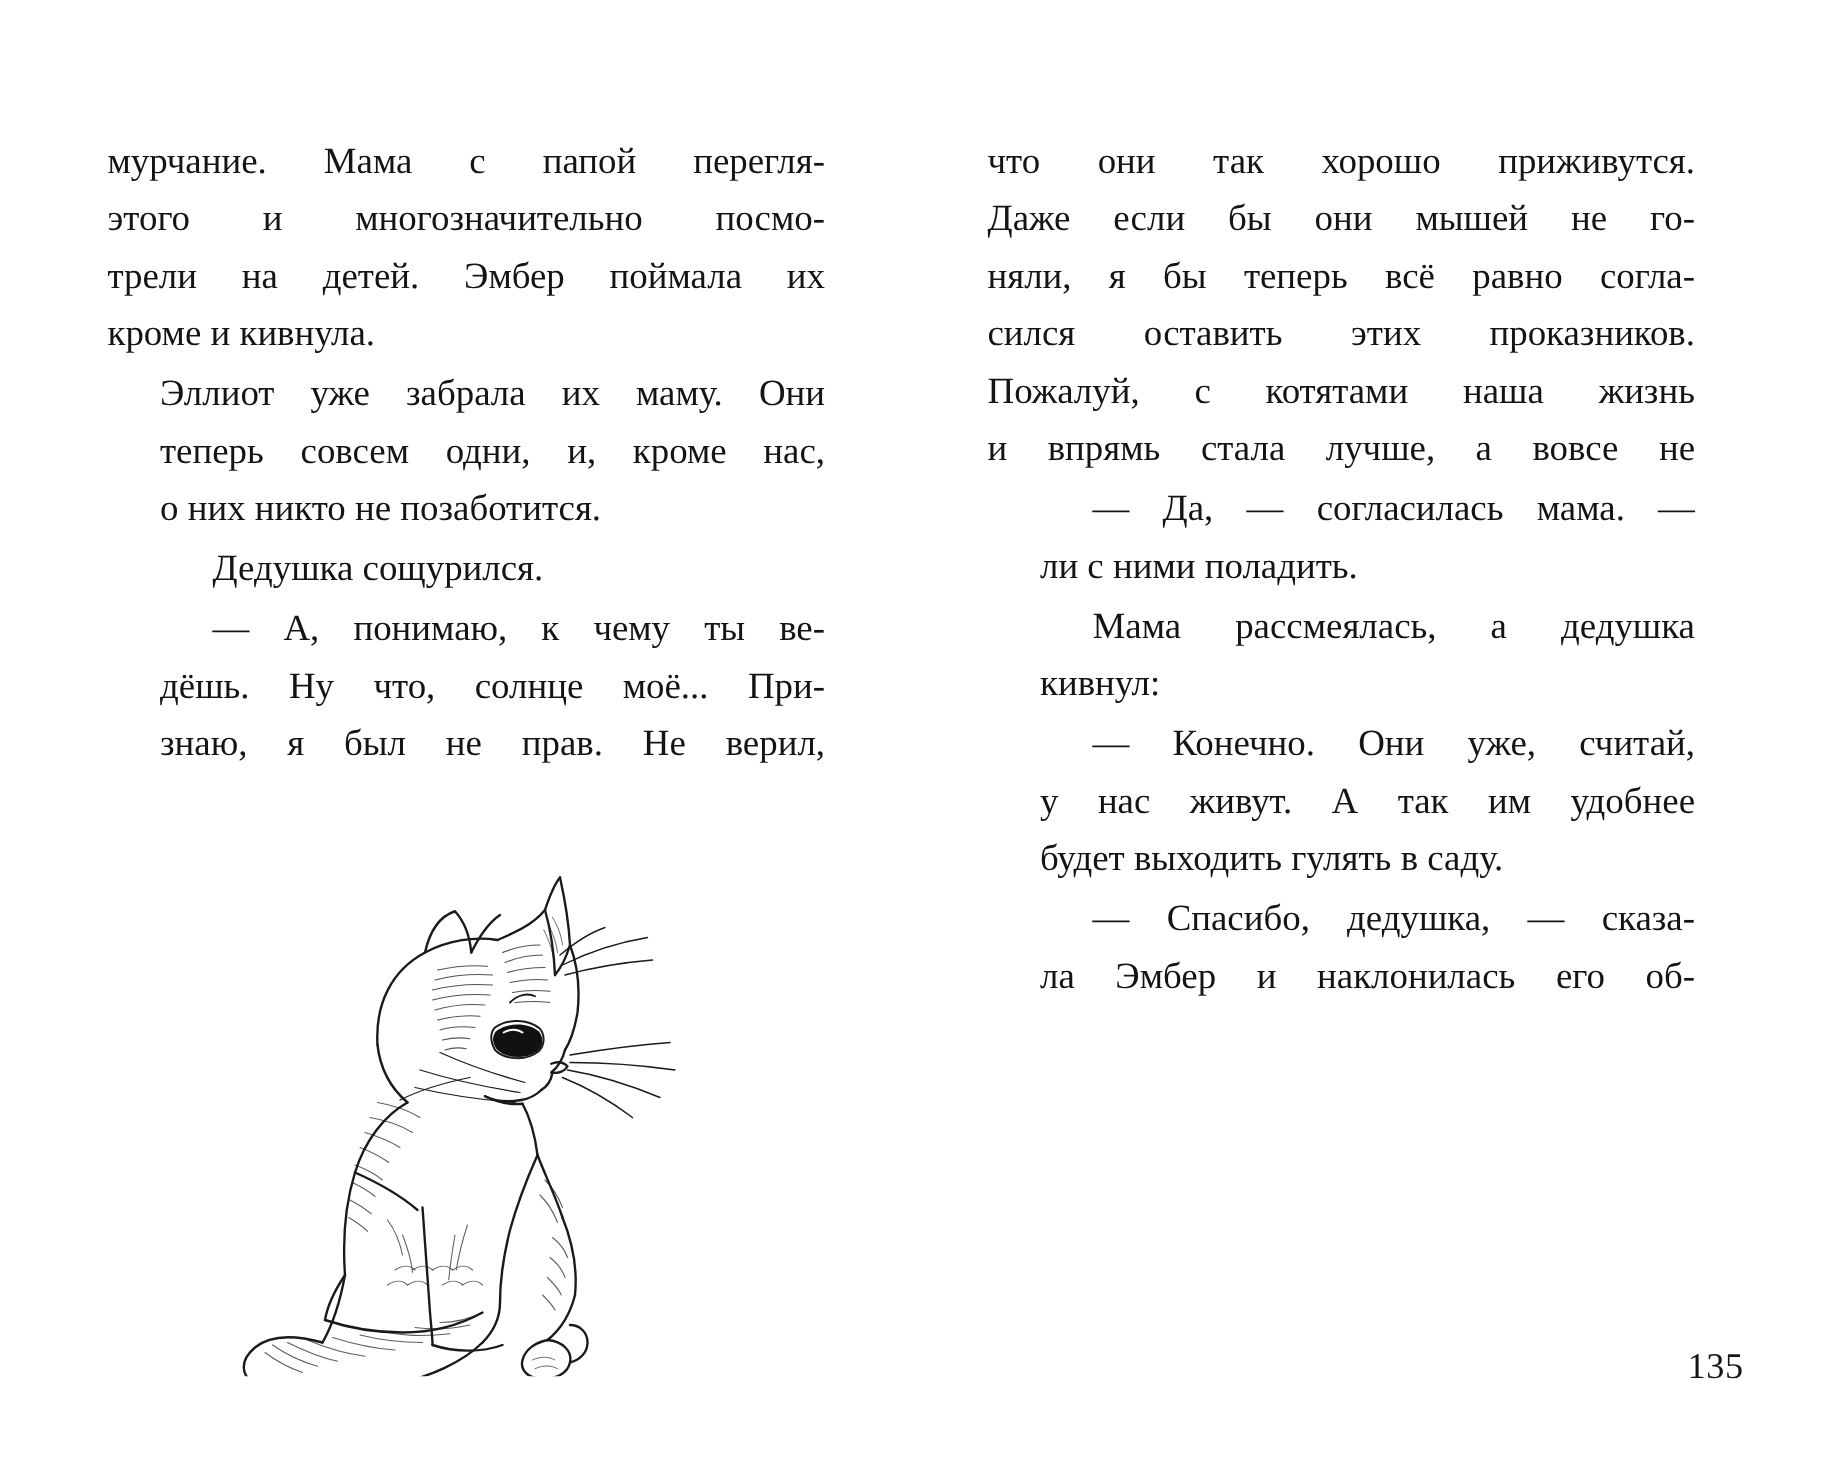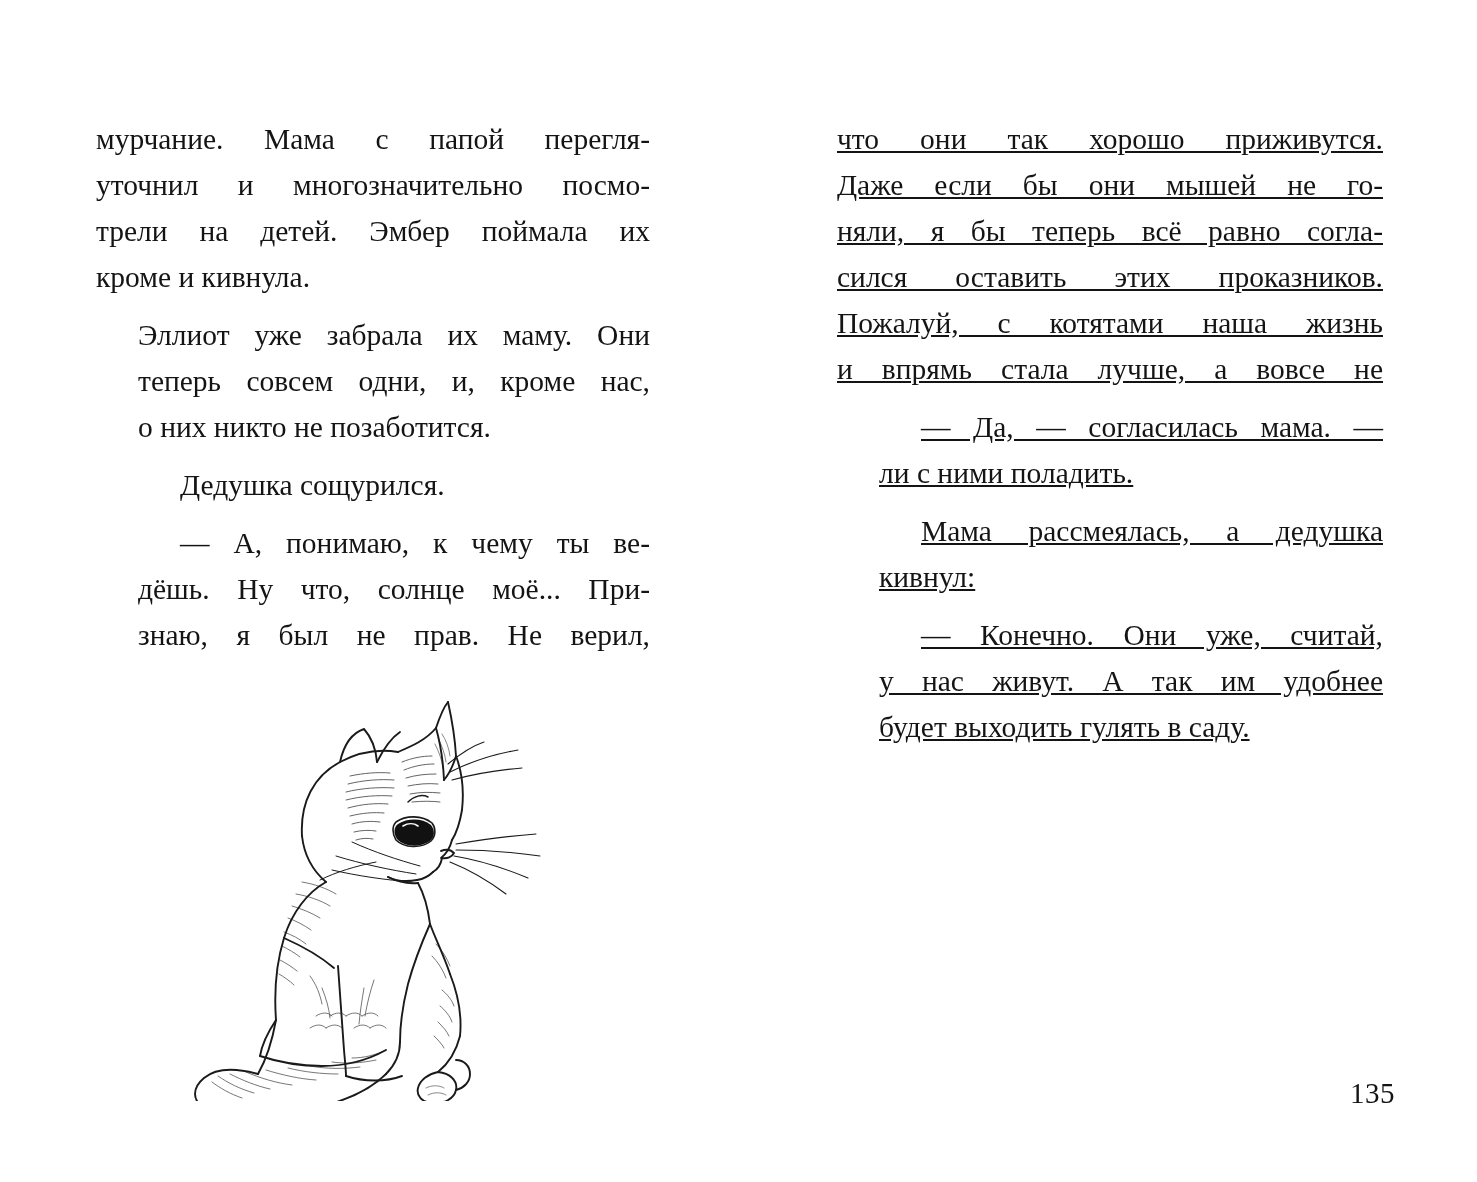--- a/index.html
+++ b/index.html
@@ -23,24 +23,24 @@
     top: 104px;
     text-align: justify;
     text-justify: inter-word;
     font-size: 29.5px;
     line-height: 46px;
     color: #141414;
     -webkit-font-smoothing: antialiased;
     hyphens: manual;
   }
   #col-left  { left: 84px;  width: 578px; }
-  #col-right { left: 825px; width: 570px; text-decoration: underline; }
+  #col-right { left: 788px; width: 570px; }
 
   .para {
-    margin: 12px;
+    margin: 2px;
     text-indent: 42px;
     text-align: justify;
   }
   .para.flush { text-indent: 0; }
   
   .para > .ln {
     display: block;
     text-align: justify;
     text-align-last: justify;
     white-space: nowrap;
@@ -78,21 +78,21 @@
 </style>
 </head>
 <body>
 
 <div id="page">
 
   <div id="col-left" class="column">
 
     <p class="para flush">
       <span class="ln">мурчание. Мама с папой перегля-</span>
-      <span class="ln">уточнил и многозначительно посмо-</span>
+      <span class="ln">этого и многозначительно посмо-</span>
       <span class="ln">трели на детей. Эмбер поймала их</span>
       <span class="ln last">кроме и кивнула.</span>
     </p>
 
     <p class="para">
       <span class="ln">Эллиот уже забрала их маму. Они</span>
       <span class="ln">теперь совсем одни, и, кроме нас,</span>
       <span class="ln last">о них никто не позаботится.</span>
     </p>
 
@@ -289,18 +289,22 @@
       <span class="ln indented">Мама рассмеялась, а дедушка</span>
       <span class="ln last">кивнул:</span>
     </p>
 
     <p class="para">
       <span class="ln indented">— Конечно. Они уже, считай,</span>
       <span class="ln">у нас живут. А так им удобнее</span>
       <span class="ln last">будет выходить гулять в саду.</span>
     </p>
 
+    <p class="para">
+      <span class="ln indented">— Спасибо, дедушка, — сказа-</span>
+      <span class="ln">ла Эмбер и наклонилась его об-</span>
+    </p>
 
   </div>
 
   <div id="page-number">135</div>
 
 </div>
 
 </body></html>

